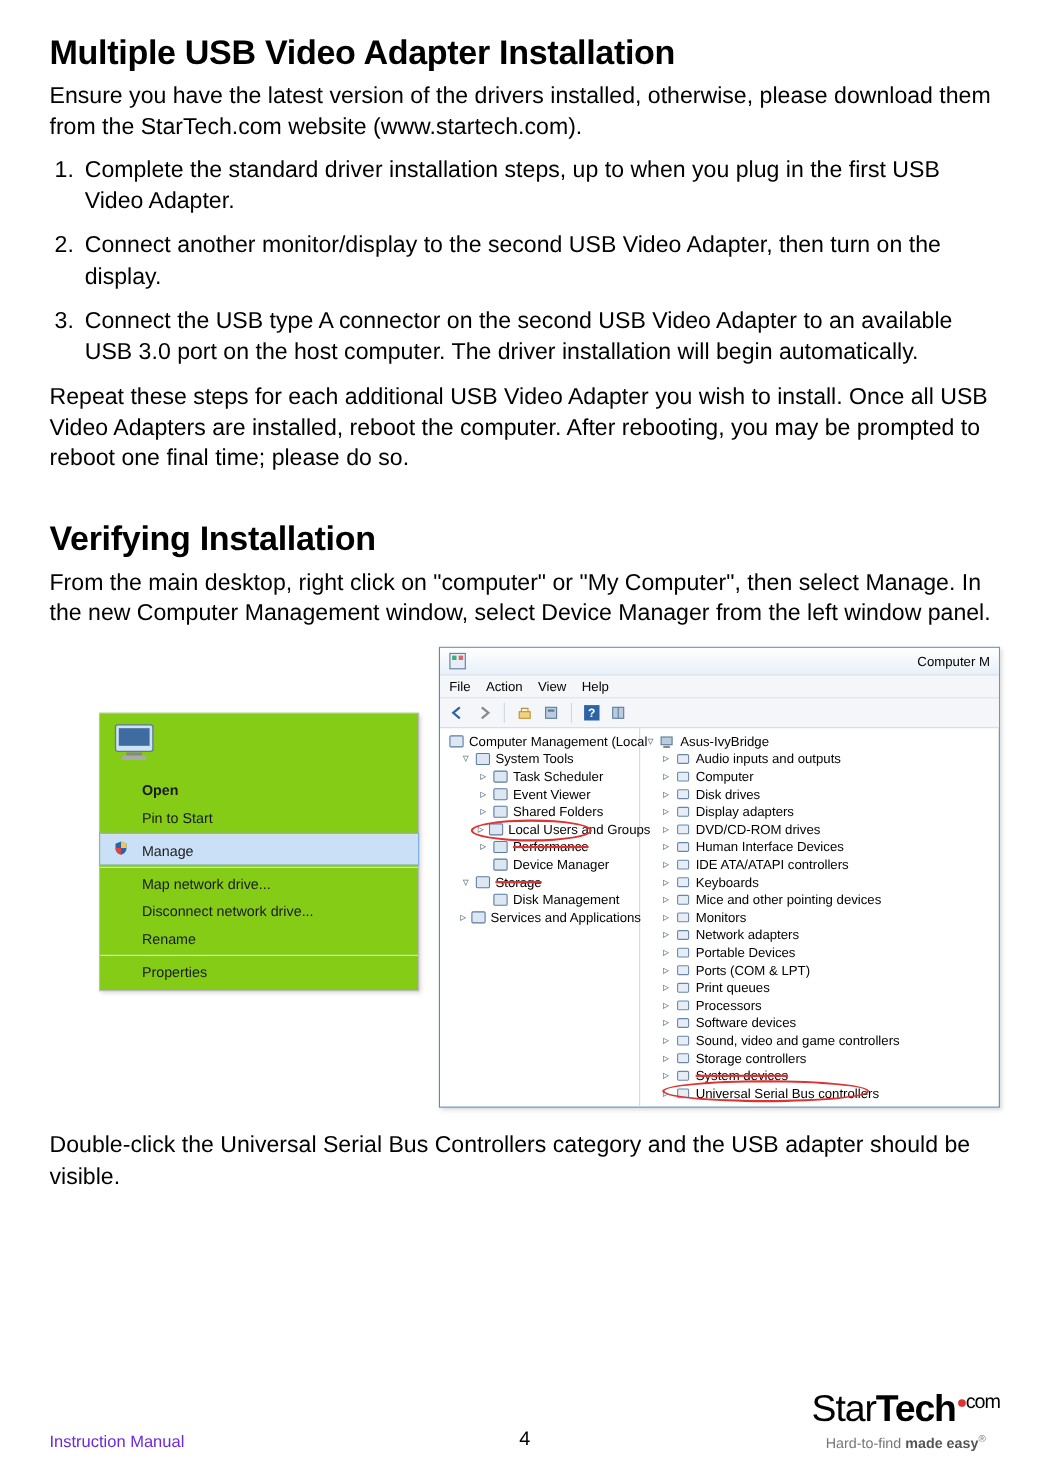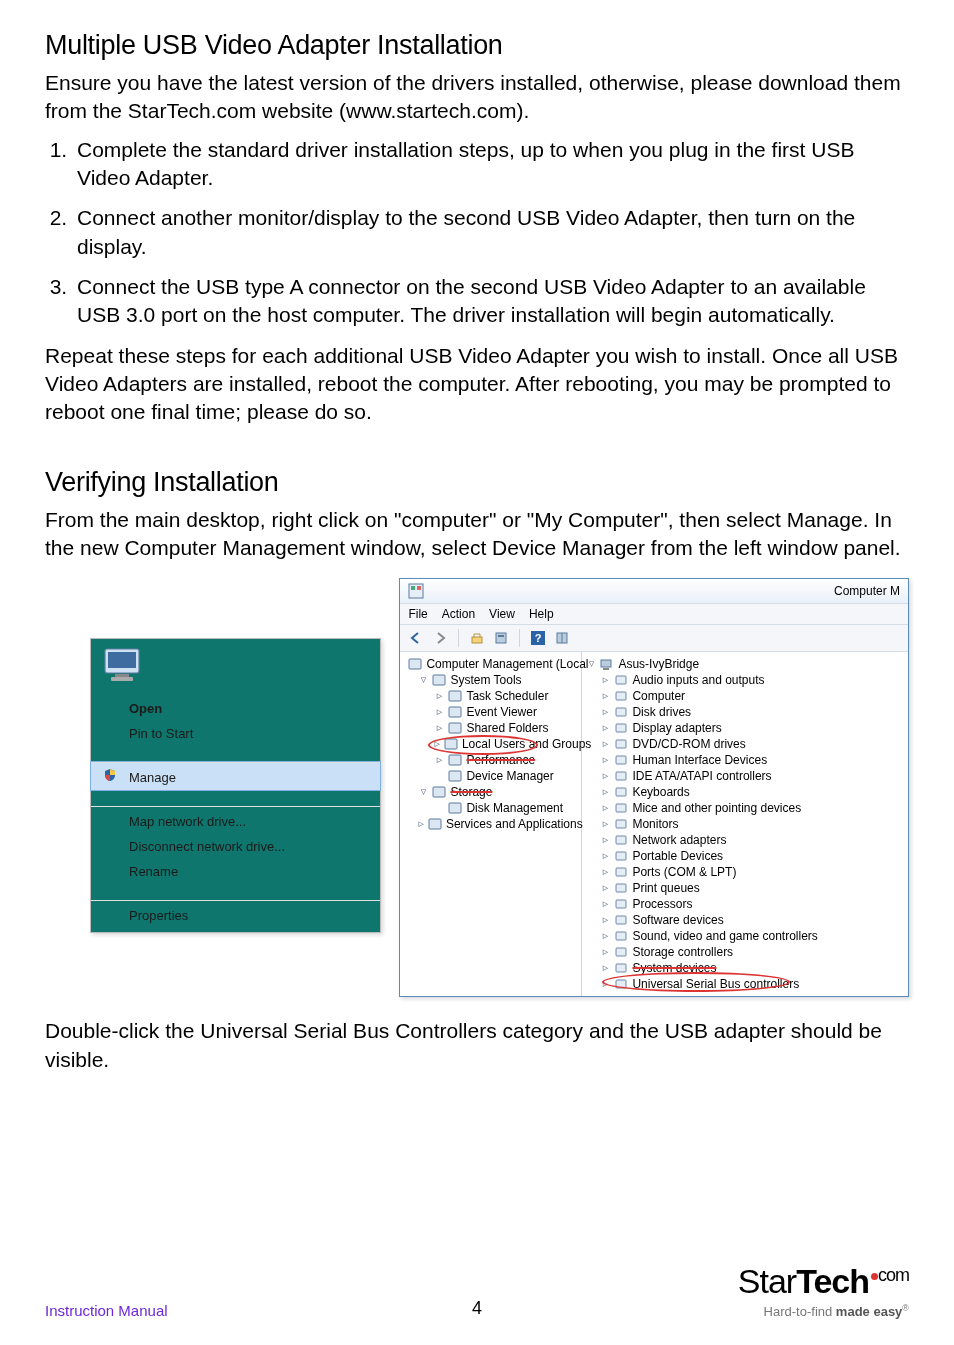--- a/index.html
+++ b/index.html
@@ -6,22 +6,22 @@
   body {
     width: 954px;
     height: 1345px;
     font-family: "Segoe UI", "Myriad Pro", Arial, sans-serif;
     color: #000;
     background: #fff;
     position: relative;
     padding: 30px 45px 20px 45px;
   }
   h1 {
-    font-size: 27px;
-    font-weight: 400;
+    font-size: 31px;
+    font-weight: 700;
     margin-bottom: 8px;
     letter-spacing: -0.3px;
   }
   p.body {
     font-size: 21px;
     line-height: 1.35;
     margin-bottom: 10px;
   }
   ol {
     margin: 8px 0 10px 0;
@@ -36,36 +36,36 @@
   .sec2 { margin-top: 40px; }
   .screenshots {
     display: flex;
     gap: 18px;
     margin: 16px 0 20px 45px;
     align-items: flex-start;
   }
   
   .ctx-wrap {
     border: 1px solid #bbb;
-    background: #0f766e;
+    background: #84cc16;
     width: 327px;
     box-shadow: 2px 2px 4px rgba(0,0,0,.15);
     margin-top: 60px;
     font-size: 13px;
   }
   .ctx-icon-cell {
     padding: 8px 0 4px 12px;
   }
   .ctx-items { padding: 4px 0; }
   .ctx-item {
     padding: 5px 14px 5px 38px;
     color: #1a1a1a;
     position: relative;
   }
-  .ctx-item.divider-before { border-top: 1px solid #e0e0e0; margin-top: 16px; padding-top: 7px;}
+  .ctx-item.divider-before { border-top: 1px solid #e0e0e0; margin-top: 2px; padding-top: 7px;}
   .ctx-item.bold { font-weight: 700; }
   .ctx-item.hover { background: #c9e0f7; outline: 1px solid #7fb1e3; }
   .ctx-item .shield {
     position: absolute; left: 12px; top: 5px; width: 14px; height: 14px;
   }
   .monitor-svg { width: 42px; height: 38px; }
   
   .cm {
     width: 572px;
     border: 1px solid #5b8bbd;
@@ -149,21 +149,21 @@
   .footer-right { text-align:right; }
   .logo-main {
     font-size: 34px;
     font-weight: 400;
     letter-spacing:-1px;
     font-family: Arial, sans-serif;
   }
   .logo-main .bold { font-weight:700;}
   .logo-dot { display:inline-block; width:7px; height:7px; background:#d33; border-radius:50%; vertical-align: super; margin-left:2px;}
   .logo-com { font-size:18px; vertical-align: super;}
-  .tag { font-size:13px; color:#777; margin-top:2px;}
+  .tag { font-size:13px; color:#777; margin-top:2px;text-align:center;}
   .tag .bold { font-weight:700; color:#555;}
   .tag sup { font-size:9px;}
 </style>
 </head>
 <body>
 
 <h1>Multiple USB Video Adapter Installation</h1>
 <p class="body">Ensure you have the latest version of the drivers installed, otherwise, please download them from the StarTech.com website (www.startech.com).</p>
 <ol>
   <li>Complete the standard driver installation steps, up to when you plug in the first USB Video Adapter.</li>

